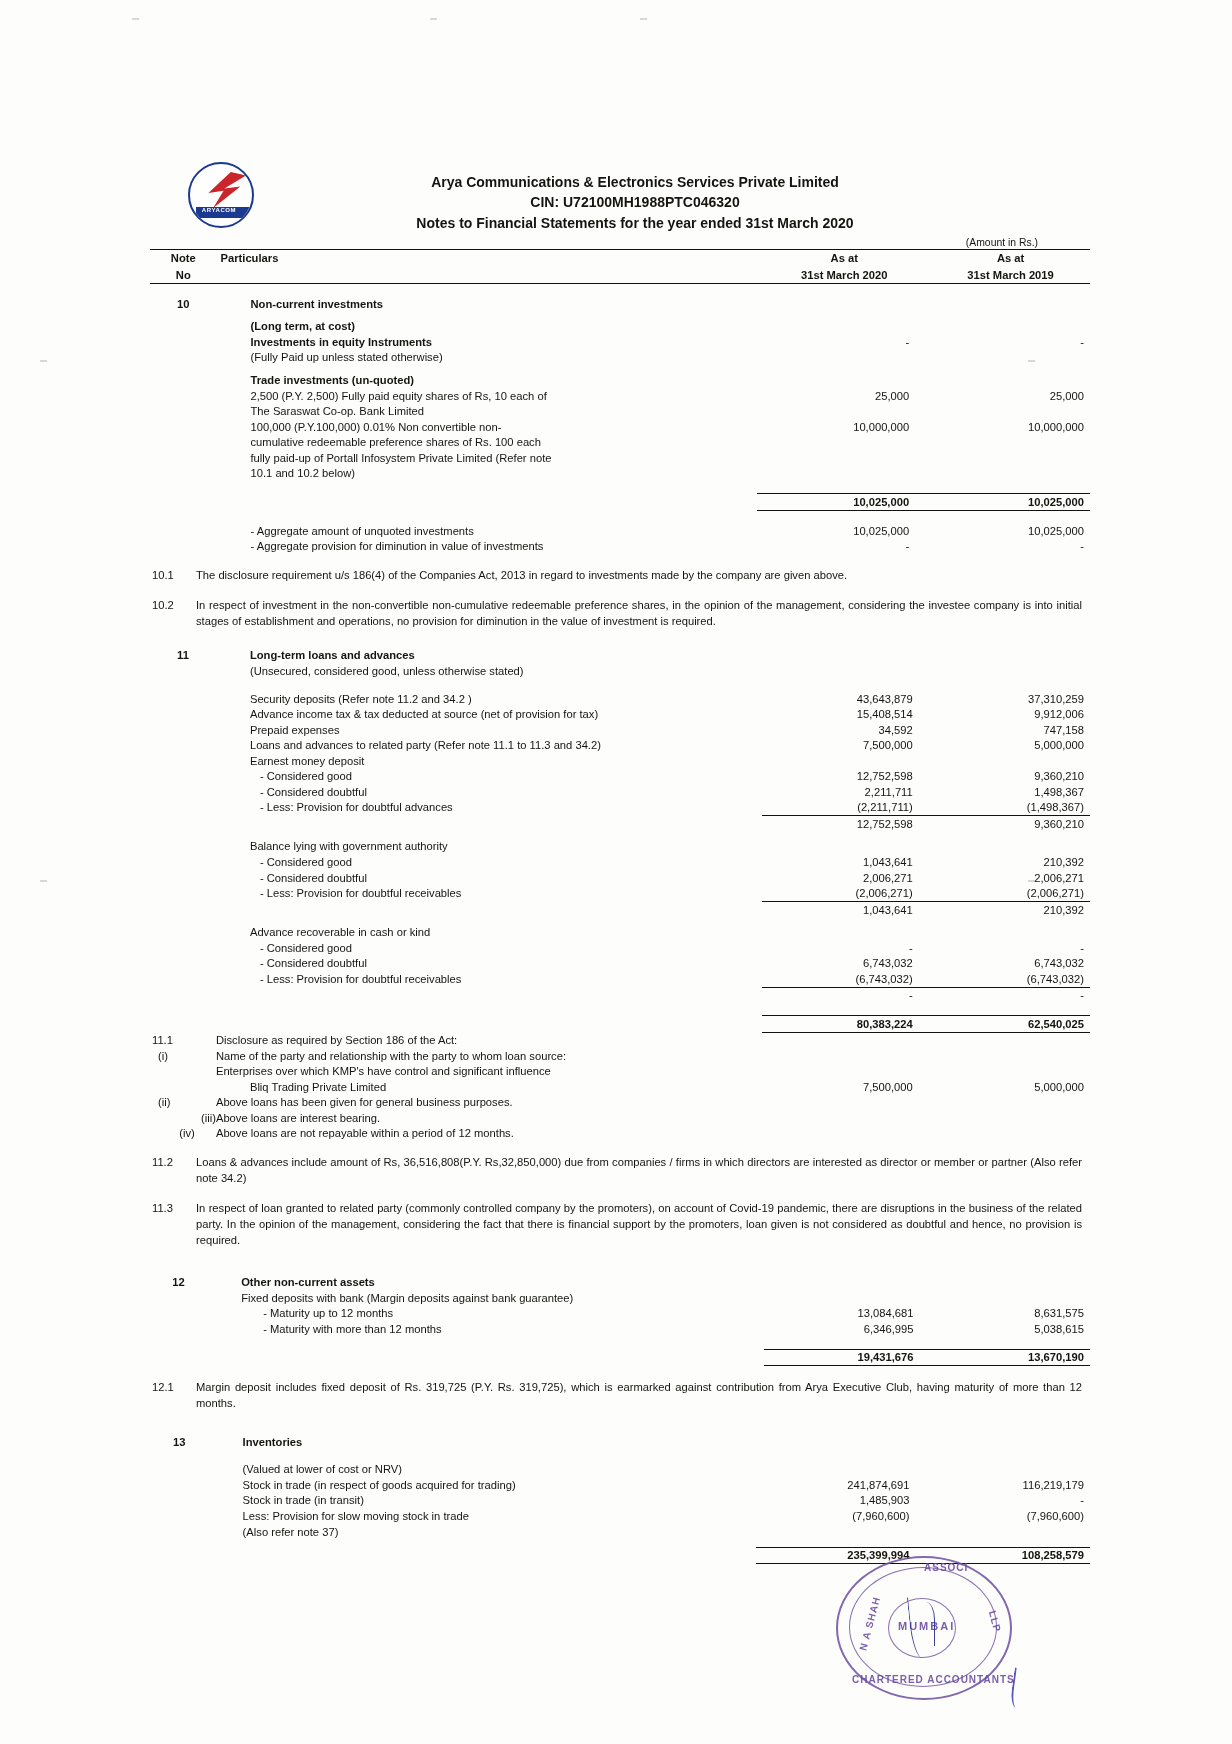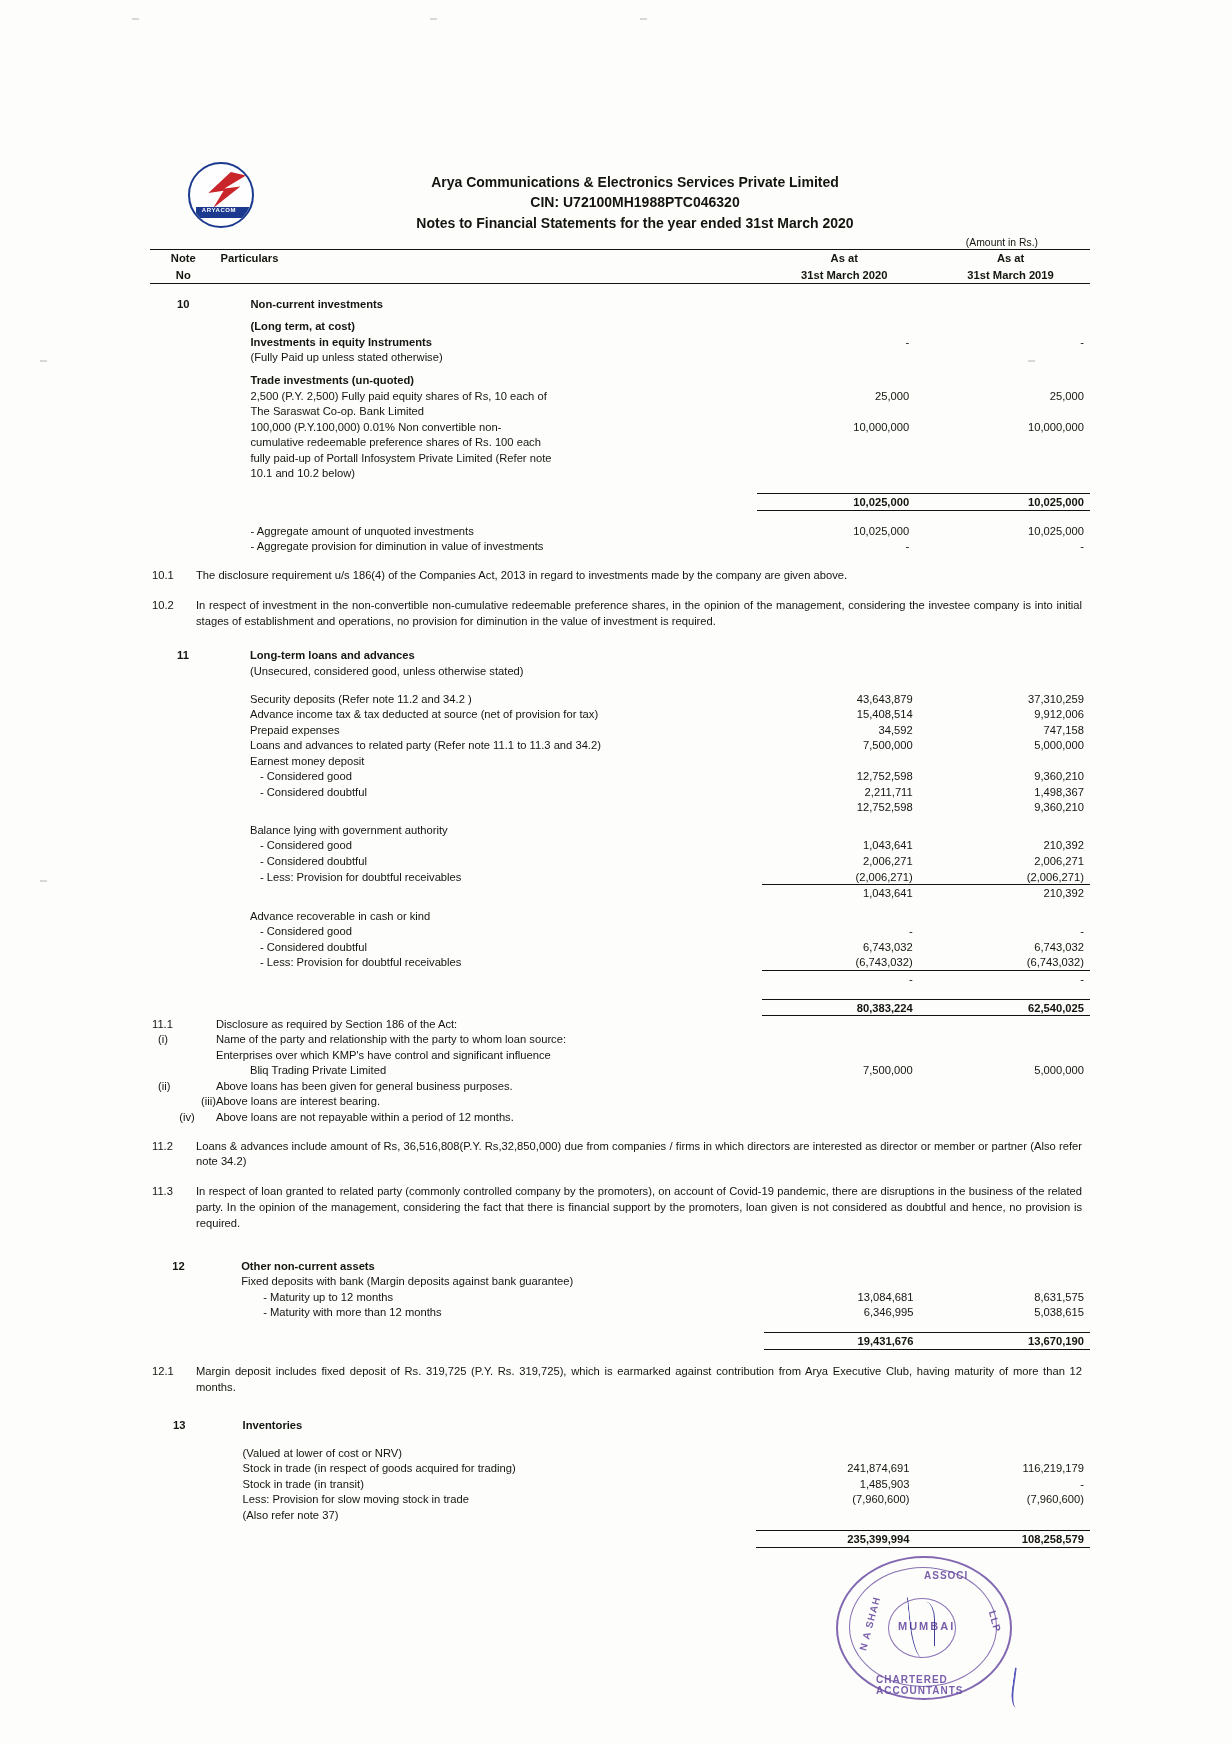--- a/index.html
+++ b/index.html
@@ -180,22 +180,22 @@
     opacity: .8;
   }
   .stamp .t-top, .stamp .t-bot, .stamp .t-l, .stamp .t-r, .stamp .t-mid {
     position: absolute;
     color: #6c4ea3;
     font-size: 10px;
     font-weight: bold;
     letter-spacing: 1px;
     opacity: .9;
   }
-  .stamp .t-top { left: 44px; top: 14px; padding-left: 44px; }
-  .stamp .t-bot { left: 40px; top: 118px; }
+  .stamp .t-top { left: 44px; top: 6px; padding-left: 44px; }
+  .stamp .t-bot { left: 16px; top: 118px; }
   .stamp .t-l   { left: 6px;  top: 62px; transform: rotate(-75deg); }
   .stamp .t-r   { left: 148px; top: 60px; transform: rotate(75deg); }
   .stamp .t-mid { left: 62px; top: 64px; font-size: 11px; letter-spacing: 2px; }
   .stamp .sig {
     position: absolute;
     left: 74px; top: 40px;
     width: 22px; height: 62px;
     border-left: 1.6px solid #2a2a8f;
     border-bottom-left-radius: 40% 60%;
     transform: rotate(-6deg);
@@ -446,20 +446,26 @@
             <td class="col-py">9,360,210</td>
           </tr>
       <tr>
             <td class="col-no"></td>
             <td class="col-part ind2">- Considered doubtful</td>
             <td class="col-cy">2,211,711</td>
             <td class="col-py">1,498,367</td>
           </tr>
       <tr>
             <td class="col-no"></td>
+            <td class="col-part ind2">- Less: Provision for doubtful advances</td>
+            <td class="col-cy num-bot-d">(2,211,711)</td>
+            <td class="col-py num-bot-d">(1,498,367)</td>
+          </tr>
+      <tr>
+            <td class="col-no"></td>
             <td class="col-part ind2"></td>
             <td class="col-cy">12,752,598</td>
             <td class="col-py">9,360,210</td>
           </tr>
 
       <tr class="spacer-sm">
             <td colspan="4"></td>
           </tr>
       <tr>
             <td class="col-no"></td>

